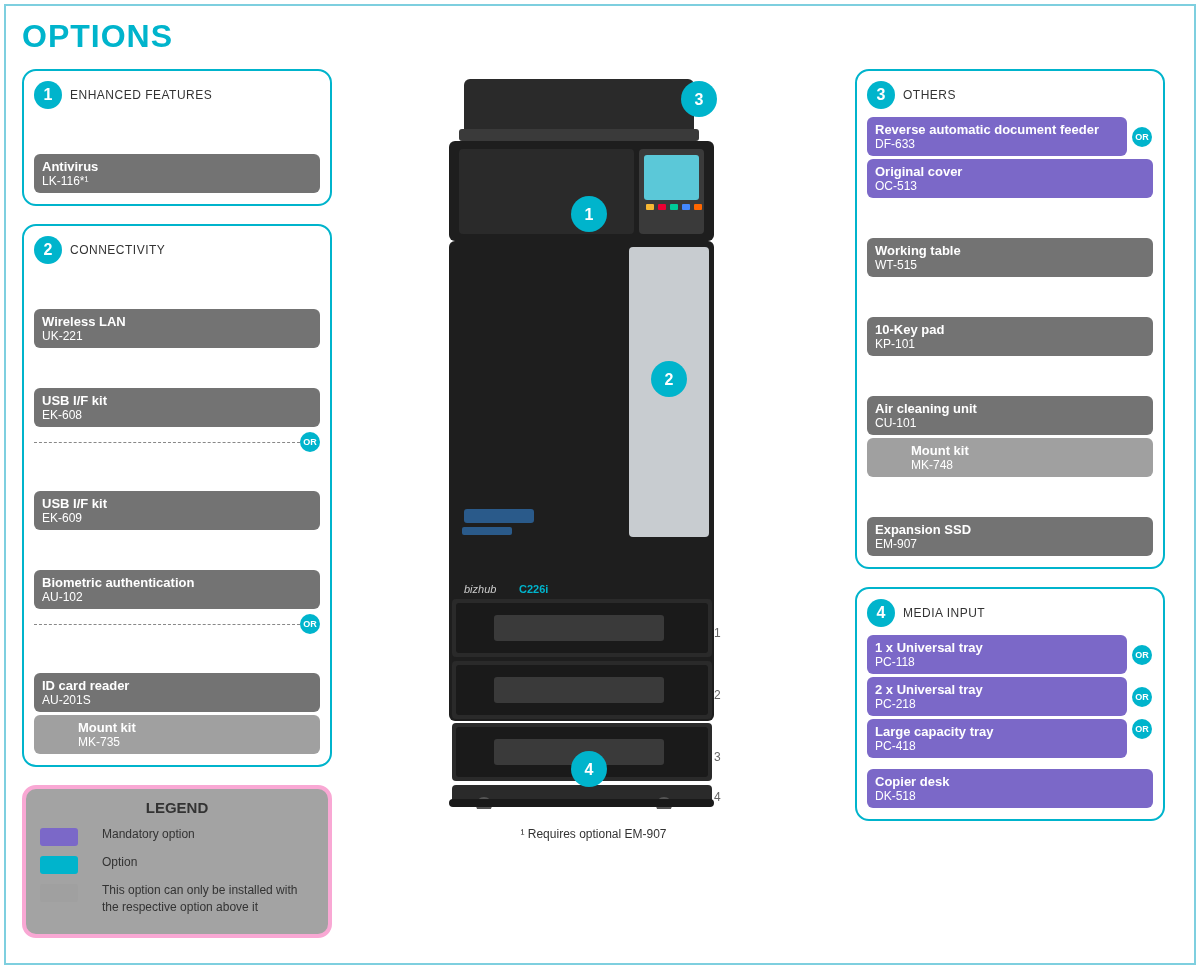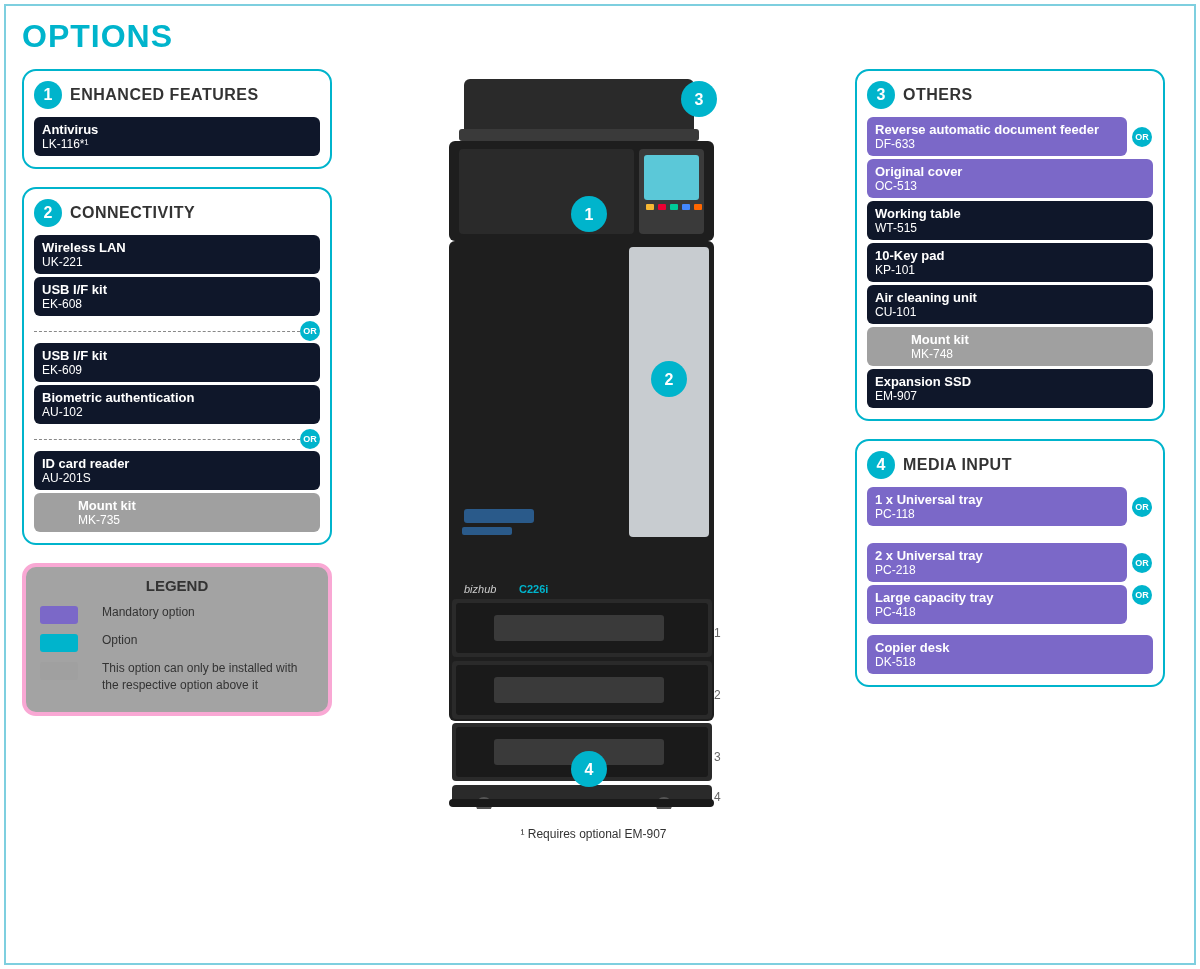--- a/index.html
+++ b/index.html
@@ -97,36 +97,37 @@
       border-radius: 50%;
       width: 28px;
       height: 28px;
       display: flex;
       align-items: center;
       justify-content: center;
       flex-shrink: 0;
     }
 
     .section-title {
-      font-size: 16px;
-      font-weight: 700;
+      font-size: 12px;
+      font-weight: 400;
       color: #333;
       letter-spacing: 0.5px;
     }
 
     
     .option-item {
       border-radius: 6px;
       padding: 5px 8px;
       margin-bottom: 3px;
       position: relative;
     }
 
     .option-item.teal {
-      background: #0f172a;
+      background: #737373;
+      margin-top: 37px;
     }
 
     .option-item.purple {
       background: #7b68c8;
     }
 
     .option-item.gray {
       background: #a0a0a0;
       padding-left: 44px;
     }
@@ -478,21 +479,21 @@
       </div>
 
       <div class="section-box">
         <div class="section-header">
           <div class="section-number">4</div>
           <div class="section-title">MEDIA INPUT</div>
         </div>
 
         <div class="items-group">
 
-          <div style="display:flex;align-items:stretch;margin-bottom:17px;">
+          <div style="display:flex;align-items:stretch;margin-bottom:3px;">
             <div class="option-item purple" style="flex:1;margin-bottom:0;">
               <div class="option-name">1 x Universal tray</div>
               <div class="option-code">PC-118</div>
             </div>
             <div class="or-right">
               <div class="or-right-circle">OR</div>
             </div>
           </div>
 
           <div style="display:flex;align-items:stretch;margin-bottom:3px;">

